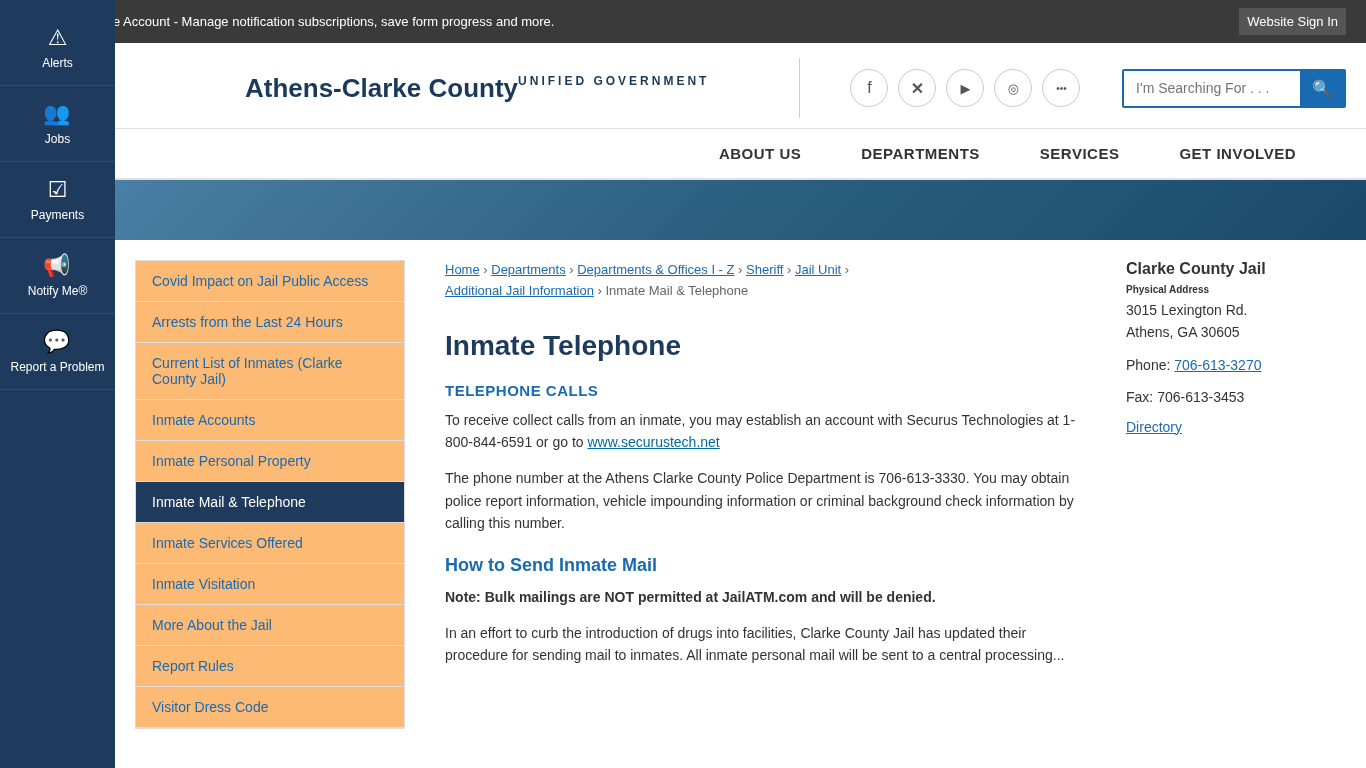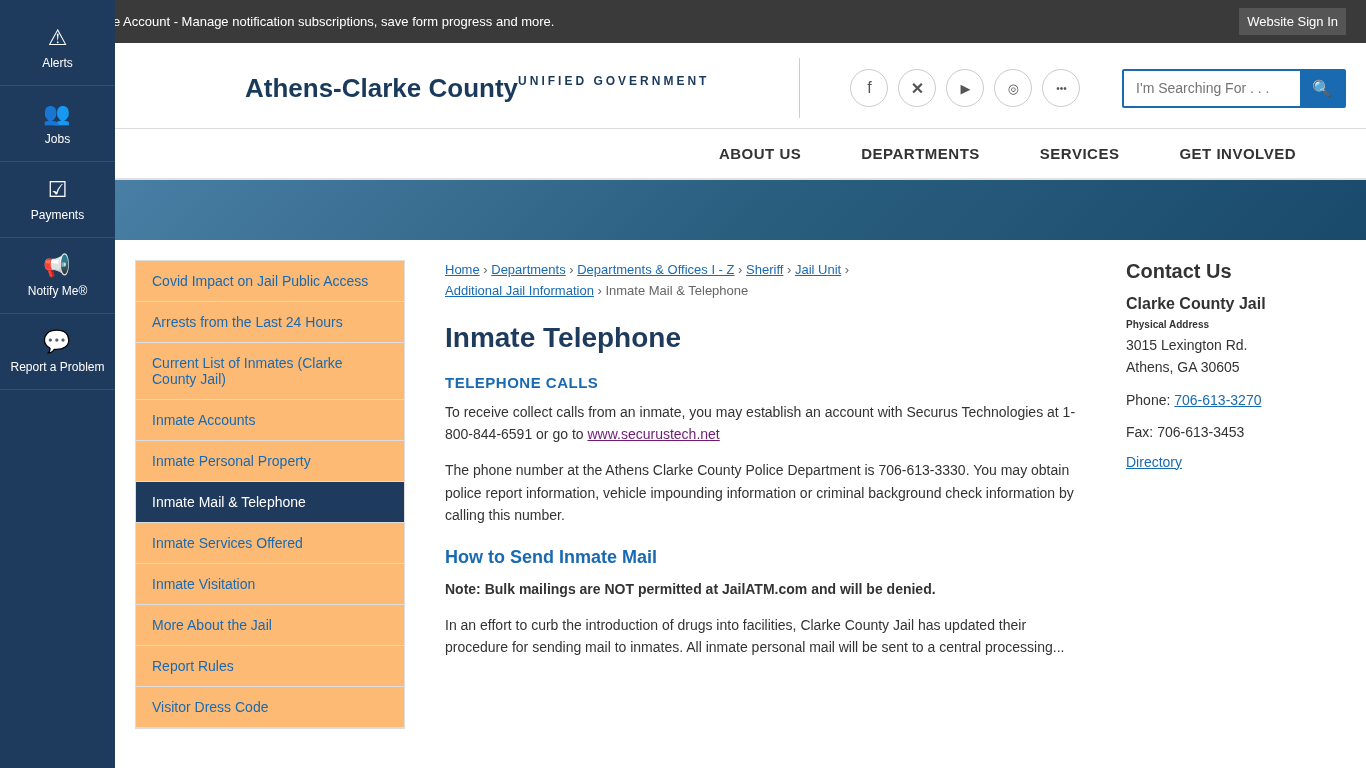--- a/index.html
+++ b/index.html
@@ -189,21 +189,21 @@
     }
 
     
     .main-content {
       flex: 1;
       padding: 0 20px;
     }
     .breadcrumb {
       font-size: 13px;
       color: #666;
-      margin-bottom: 20px;
+      margin-bottom: 28px;
       line-height: 1.6;
     }
     .breadcrumb a {
       color: #1a6ab1;
       text-decoration: underline;
     }
     .page-title {
       font-size: 28px;
       color: #1e3a5c;
       font-weight: bold;
@@ -222,21 +222,21 @@
       font-weight: bold;
       margin: 20px 0 10px;
     }
     .content-text {
       font-size: 14px;
       color: #333;
       line-height: 1.6;
       margin-bottom: 14px;
     }
     .content-text a {
-      color: #701a75;
+      color: #0369a1;
     }
     .content-bold {
       font-weight: bold;
     }
 
     
     .contact-sidebar {
       width: 220px;
       flex-shrink: 0;
     }
@@ -370,21 +370,20 @@
         <a href="#">www.securustech.net</a>
       </p>
       <p class="content-text">The phone number at the Athens Clarke County Police Department is 706-613-3330. You may obtain police report information, vehicle impounding information or criminal background check information by calling this number.</p>
 
       <h2 class="section-subtitle">How to Send Inmate Mail</h2>
       <p class="content-text content-bold">Note: Bulk mailings are NOT permitted at JailATM.com and will be denied.</p>
       <p class="content-text">In an effort to curb the introduction of drugs into facilities, Clarke County Jail has updated their procedure for sending mail to inmates. All inmate personal mail will be sent to a central processing...</p>
     </div>
 
     <div class="contact-sidebar">
-      <div class="contact-title">Contact Us</div>
       <div class="contact-name">Clarke County Jail</div>
       <div class="contact-label">Physical Address</div>
       <div class="contact-text">
         <span>3015 Lexington Rd.</span><br>
         <span>Athens, GA 30605</span>
       </div>
       <div class="contact-text">
         <span>Phone:</span>
         <a class="contact-link" href="#" style="display:inline;">706-613-3270</a>
       </div>

